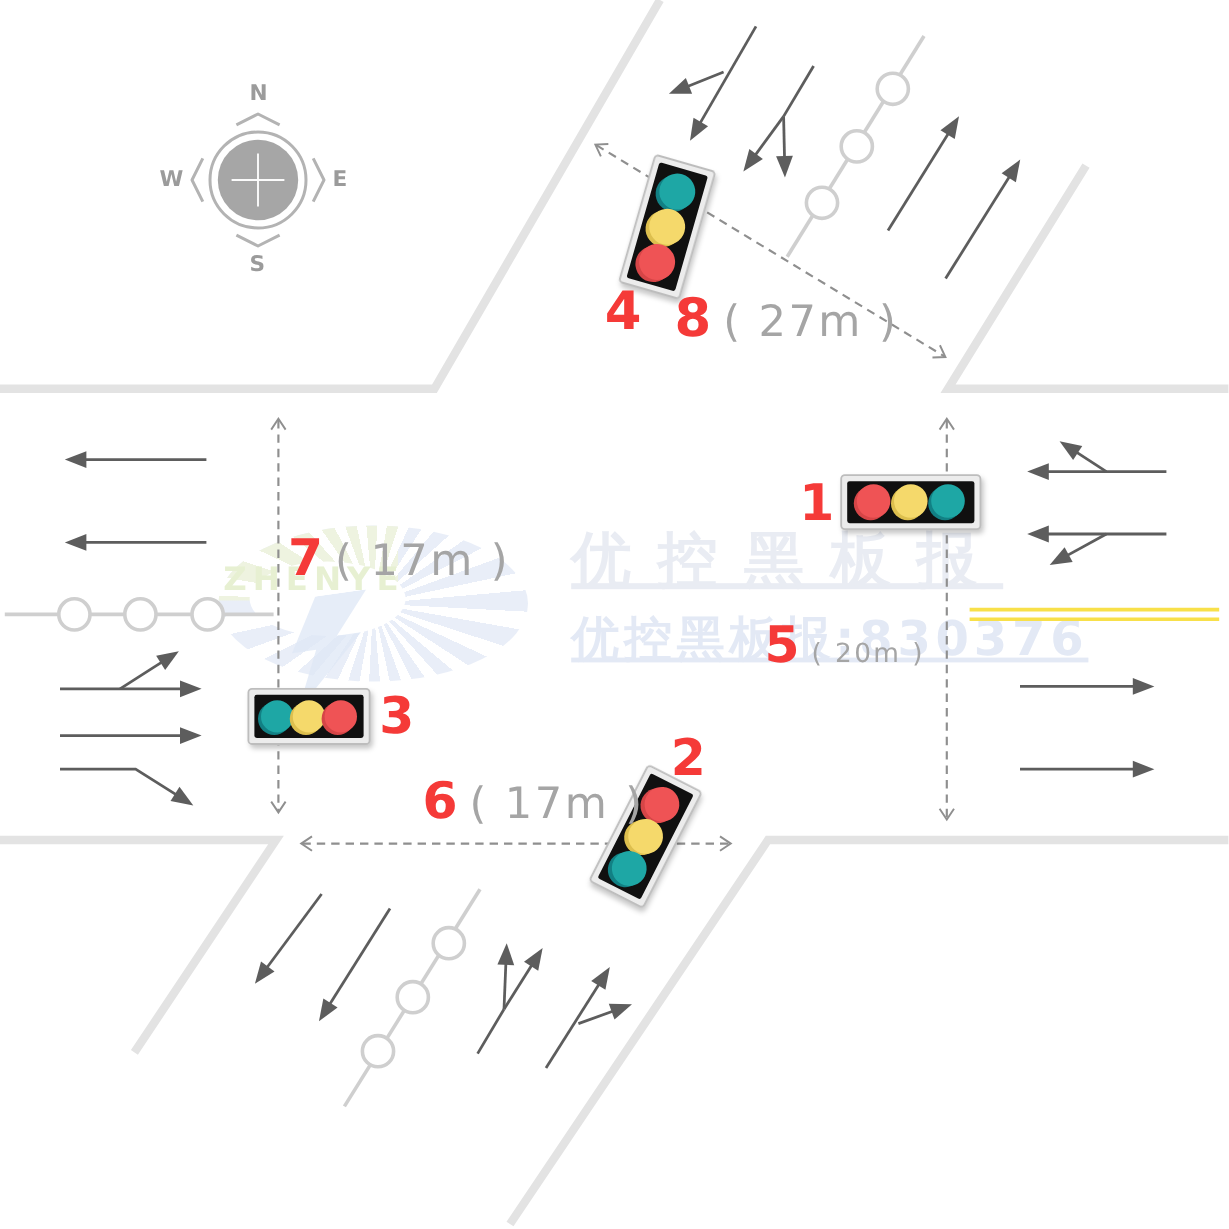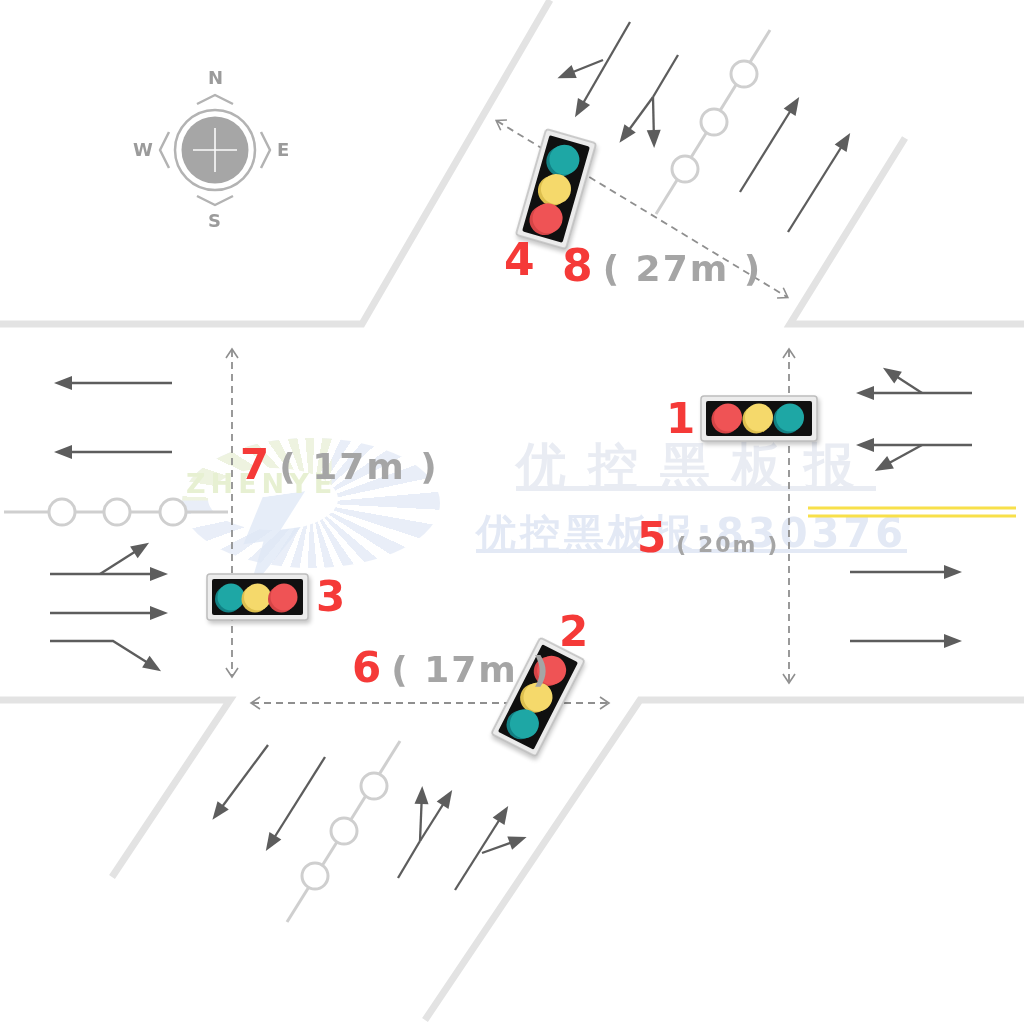--- a/index.html
+++ b/index.html
@@ -2,37 +2,37 @@
 <html><head>
 <meta charset="utf-8">
 <style>
   html,body{margin:0;padding:0;background:#ffffff;}
   #stage{position:relative;width:1024px;height:1024px;background:#ffffff;overflow:hidden;
          font-family:"DejaVu Sans","Liberation Sans",sans-serif;}
   #stage svg{position:absolute;left:0;top:0;z-index:2;}
   .txt{position:absolute;white-space:nowrap;line-height:1;}
   
   .wm{z-index:1;user-select:none;text-decoration:underline;}
-  .wm-brand{left:476px;top:441px;font-size:50px;font-weight:600;letter-spacing:22px;color:#e9ecf3;margin-left:40px;}
+  .wm-brand{left:476px;top:441px;font-size:50px;font-weight:600;letter-spacing:22px;color:#e9ecf3;}
   .wm-stock{left:476px;top:513px;font-size:40px;font-weight:600;letter-spacing:4px;color:#e3e9f5;}
   .wm-logo{left:182px;top:438px;width:258px;height:130px;}
   .fan{position:absolute;left:0;top:0;width:258px;height:130px;border-radius:50%;
        background:repeating-conic-gradient(from 160deg,#e9eef8 0deg 8deg,#ffffff 8deg 15deg);}
   .fan-green{position:absolute;left:0;top:0;width:258px;height:130px;border-radius:50%;
        background:repeating-conic-gradient(from 160deg,#eef3e0 0deg 8deg,#ffffff 8deg 15deg);
        clip-path:polygon(0 0,58% 0,58% 48%,0 48%);}
   .fan-hole{position:absolute;left:26px;top:30px;width:130px;height:62px;border-radius:50%;background:#ffffff;}
   .bolt{position:absolute;left:52px;top:58px;width:78px;height:92px;background:#dde7f6;opacity:.75;
         clip-path:polygon(45% 0,100% 0,62% 38%,88% 38%,10% 100%,38% 48%,12% 48%);transform:rotate(-8deg);}
   .logo-text{position:absolute;left:4px;top:32px;font-size:27px;font-weight:700;letter-spacing:5px;color:#e7f0d2;}
   
   .lab{z-index:3;display:flex;align-items:baseline;gap:10px;}
   .num{color:#f53a38;font-weight:600;font-size:44px;}
   .num.sm{font-size:42px;}
-  .dim{color:#a5a5a5;font-weight:700;font-size:36px;letter-spacing:2px;}
+  .dim{color:#a5a5a5;font-weight:400;font-size:36px;letter-spacing:2px;}
   .dim.sm{font-size:22px;}
   
   .cdir{z-index:3;font-size:18px;font-weight:700;color:#9b9b9b;}
 </style>
 </head>
 <body>
 
 <div id="stage">
 
   <div class="txt wm wm-brand">优控黑板报</div>

